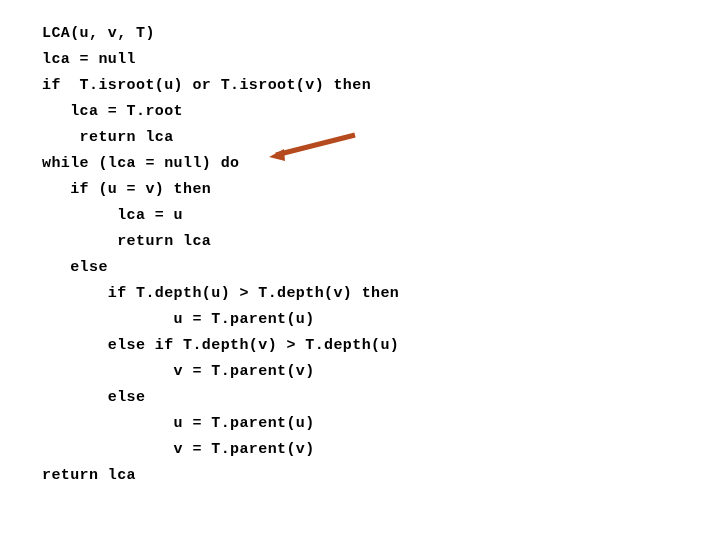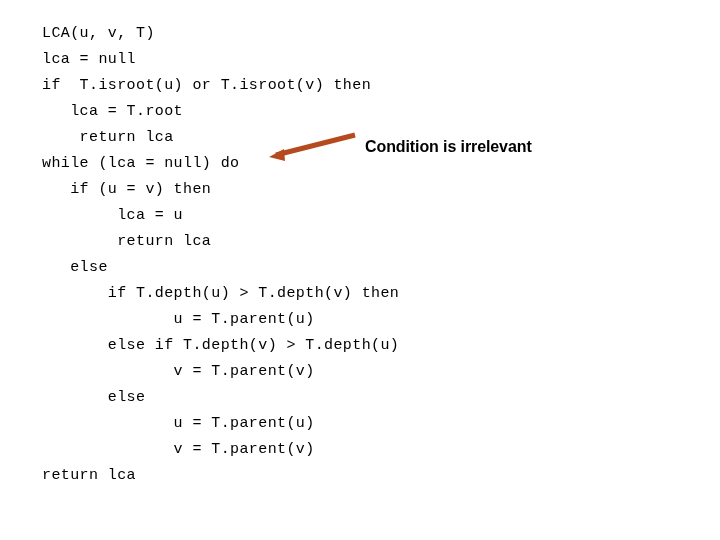--- a/index.html
+++ b/index.html
@@ -20,21 +20,21 @@
     background: #ffffff;
   }
   #code-block {
     position: absolute;
     left: 42px;
     top: 21px;
     margin: 0;
     padding: 0;
     font-family: "Liberation Mono", "DejaVu Sans Mono", monospace;
     font-size: 15px;
-    font-weight: normal;
+    font-weight: bold;
     line-height: 26px;
     color: #000000;
     white-space: pre;
     letter-spacing: 0.4px;
   }
   .code-line {
     display: block;
     height: 26px;
     white-space: pre;
   }
@@ -64,15 +64,14 @@
 
   <pre id="code-block" style="color: rgb(0, 0, 0);"><span class="code-line">LCA(u, v, T)</span><span class="code-line">lca = null</span><span class="code-line">if  T.isroot(u) or T.isroot(v) then</span><span class="code-line">   lca = T.root</span><span class="code-line">    return lca</span><span class="code-line">while (lca = null) do</span><span class="code-line">   if (u = v) then</span><span class="code-line">        lca = u</span><span class="code-line">        return lca</span><span class="code-line">   else</span><span class="code-line">       if T.depth(u) &gt; T.depth(v) then</span><span class="code-line">              u = T.parent(u)</span><span class="code-line">       else if T.depth(v) &gt; T.depth(u)</span><span class="code-line">              v = T.parent(v)</span><span class="code-line">       else</span><span class="code-line">              u = T.parent(u)</span><span class="code-line">              v = T.parent(v)</span><span class="code-line">return lca</span></pre>
 
   <svg id="annotation-arrow" viewBox="0 0 110 44" xmlns="http://www.w3.org/2000/svg">
     <g id="arrow-group">
       <line id="arrow-shaft" x1="95" y1="11" x2="16" y2="31" stroke="#b54a1e" stroke-width="5" stroke-linecap="butt"></line>
       <polygon id="arrow-head" points="9,33 24,25 25,37" fill="#b54a1e"></polygon>
     </g>
   </svg>
 
-  <div id="annotation-label" style="color: rgb(0, 0, 0);">Condition is irrelevant</div>
 
 </div>
 
 </body></html>

